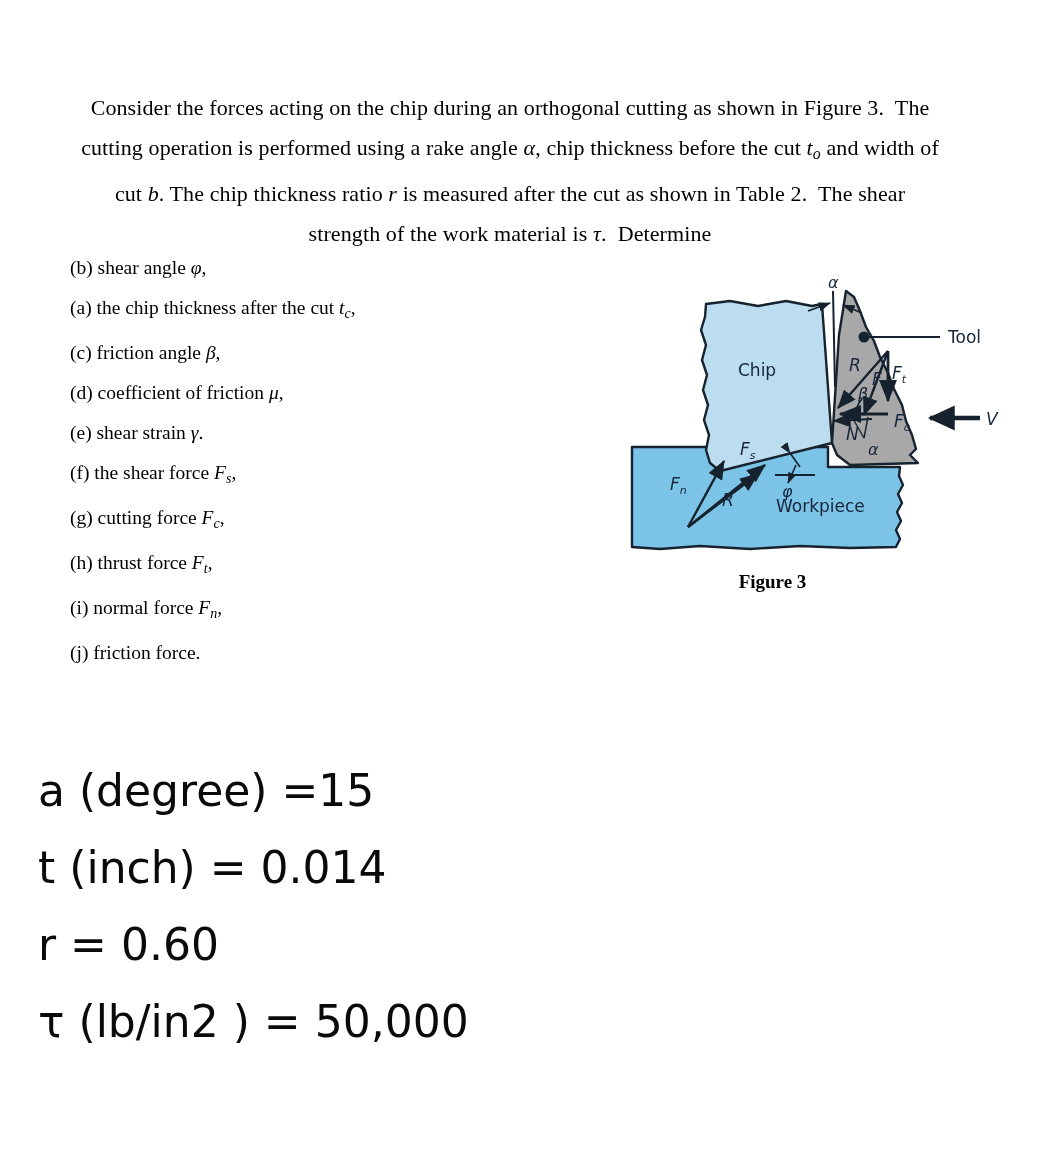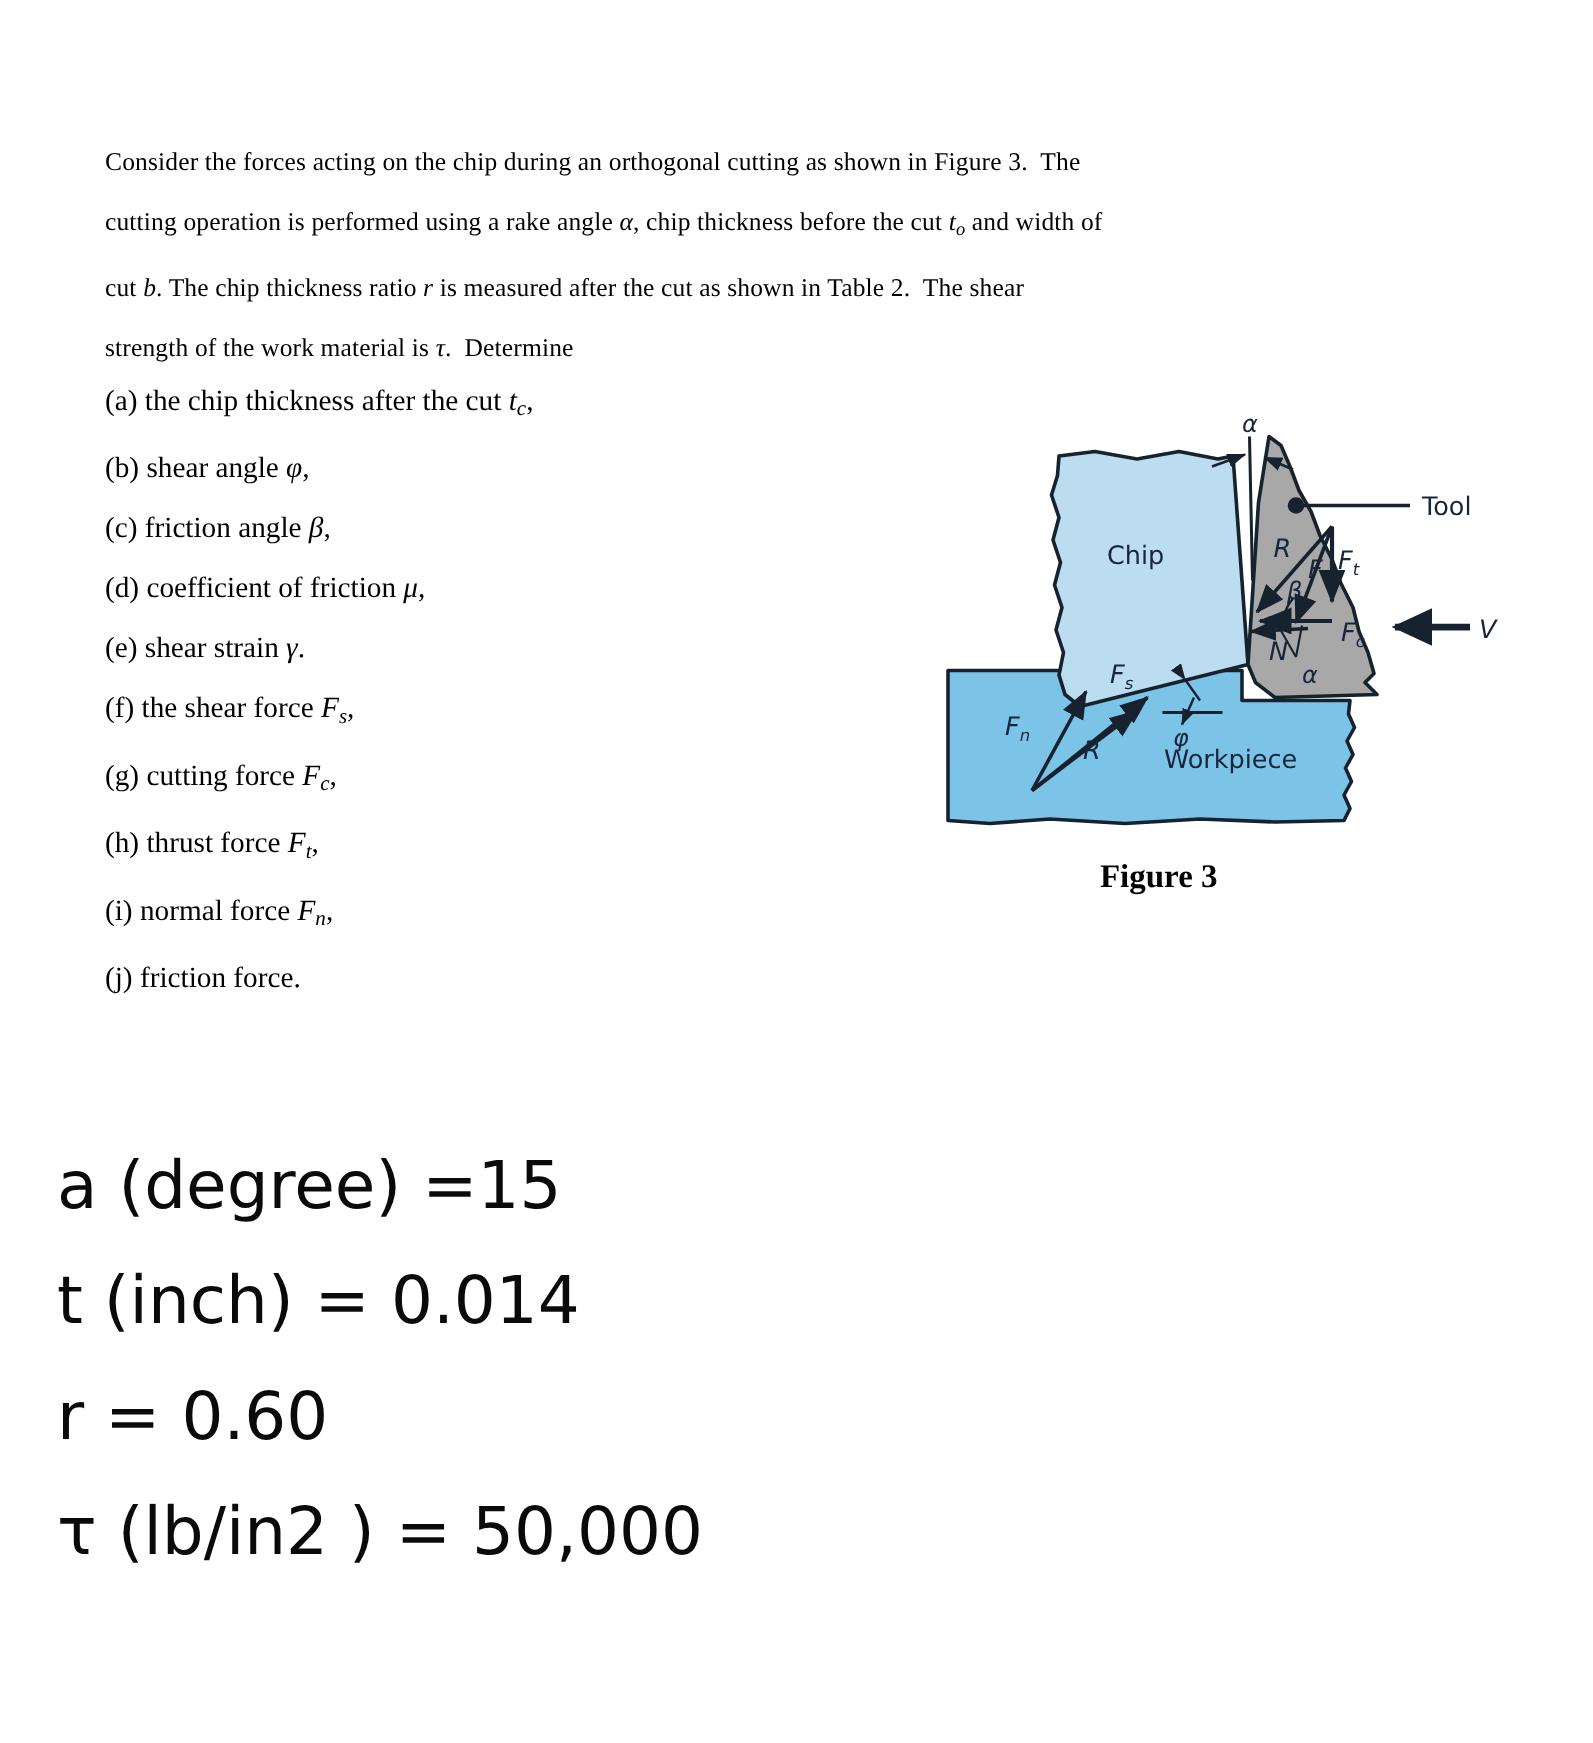--- a/index.html
+++ b/index.html
@@ -17,23 +17,23 @@
   }
 
   
   #problem-statement {
     position: absolute;
     left: 70px;
     top: 88px;
     width: 880px;
   }
   .para {
-    font-size: 17px;
+    font-size: 22px;
     line-height: 40px;
-    text-align: left;
+    text-align: center;
     letter-spacing: 0.1px;
   }
   #requirements-list {
     position: absolute;
     left: 70px;
     top: 248px;
     width: 430px;
     list-style: none;
     margin: 0;
     padding: 0;
@@ -63,21 +63,21 @@
     position: absolute;
     left: 0;
     top: 0;
   }
   #figure-caption {
     position: absolute;
     left: 0;
     top: 296px;
     width: 345px;
     text-align: center;
-    font-size: 22px;
+    font-size: 19px;
     font-weight: bold;
     font-family: "Liberation Serif", "DejaVu Serif", serif;
   }
 
   
   #parameters {
     position: absolute;
     left: 38px;
     top: 752px;
     width: 600px;
@@ -95,22 +95,22 @@
 <body>
 
 <div id="problem-statement">
   <div class="para">Consider the forces acting on the chip during an orthogonal cutting as shown in Figure 3.&nbsp; The</div>
   <div class="para">cutting operation is performed using a rake angle <i class="gk">α</i>, chip thickness before the cut <i>t</i><span class="sub">o</span> and width of</div>
   <div class="para">cut <i>b</i>. The chip thickness ratio <i>r</i> is measured after the cut as shown in Table 2.&nbsp; The shear</div>
   <div class="para">strength of the work material is <i class="gk">τ</i>.&nbsp; Determine</div>
 </div>
 
 <ul id="requirements-list">
+  <li>(b) shear angle <i class="gk">φ</i>,</li>
   <li>(a) the chip thickness after the cut <i>t</i><span class="sub">c</span>,</li>
-  <li>(b) shear angle <i class="gk">φ</i>,</li>
   <li>(c) friction angle <i class="gk">β</i>,</li>
   <li>(d) coefficient of friction <i class="gk">μ</i>,</li>
   <li>(e) shear strain <i class="gk">γ</i>.</li>
   <li>(f) the shear force <i>F</i><span class="sub">s</span>,</li>
   <li>(g) cutting force <i>F</i><span class="sub">c</span>,</li>
   <li>(h) thrust force <i>F</i><span class="sub">t</span>,</li>
   <li>(i) normal force <i>F</i><span class="sub">n</span>,</li>
   <li>(j) friction force.</li>
 </ul>
 

